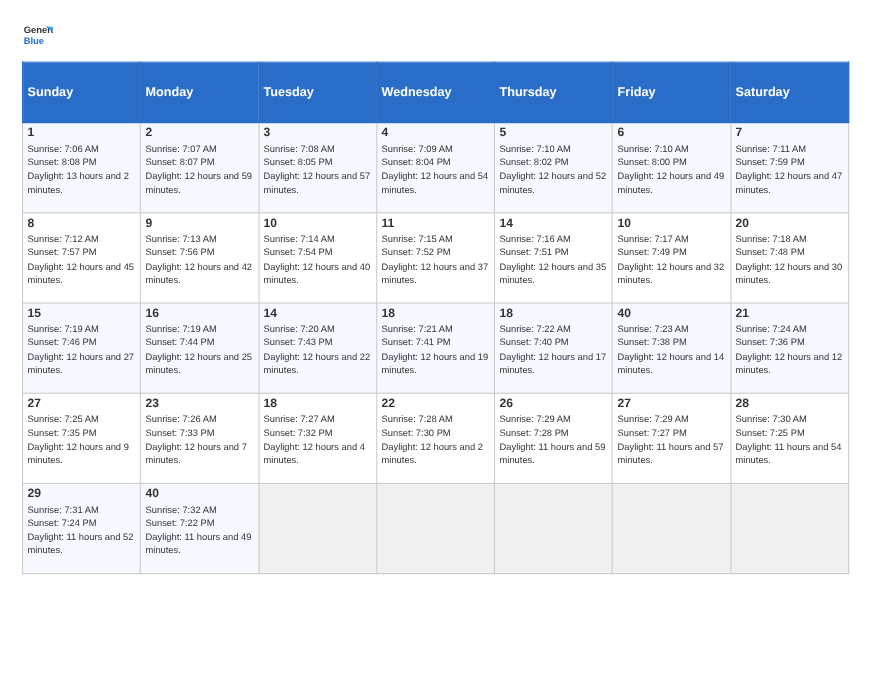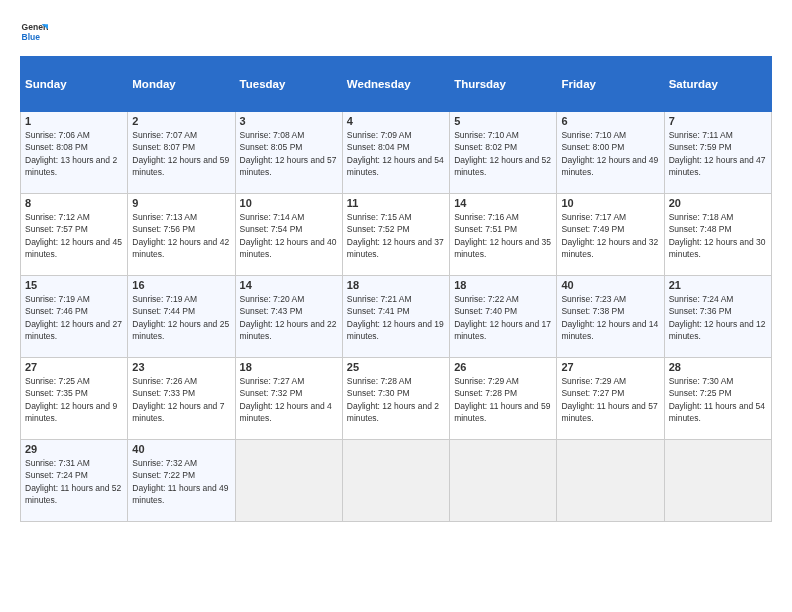--- a/index.html
+++ b/index.html
@@ -219,21 +219,21 @@
           </td>
           <td>
             <span class="day-num">23</span>
             <div class="day-info">Sunrise: 7:26 AM<br>Sunset: 7:33 PM<br>Daylight: 12 hours and 7 minutes.</div>
           </td>
           <td>
             <span class="day-num">18</span>
             <div class="day-info">Sunrise: 7:27 AM<br>Sunset: 7:32 PM<br>Daylight: 12 hours and 4 minutes.</div>
           </td>
           <td>
-            <span class="day-num">25</span>
+            <span class="day-num">22</span>
             <div class="day-info">Sunrise: 7:28 AM<br>Sunset: 7:30 PM<br>Daylight: 12 hours and 2 minutes.</div>
           </td>
           <td>
             <span class="day-num">26</span>
             <div class="day-info">Sunrise: 7:29 AM<br>Sunset: 7:28 PM<br>Daylight: 11 hours and 59 minutes.</div>
           </td>
           <td>
             <span class="day-num">27</span>
             <div class="day-info">Sunrise: 7:29 AM<br>Sunset: 7:27 PM<br>Daylight: 11 hours and 57 minutes.</div>
           </td>

